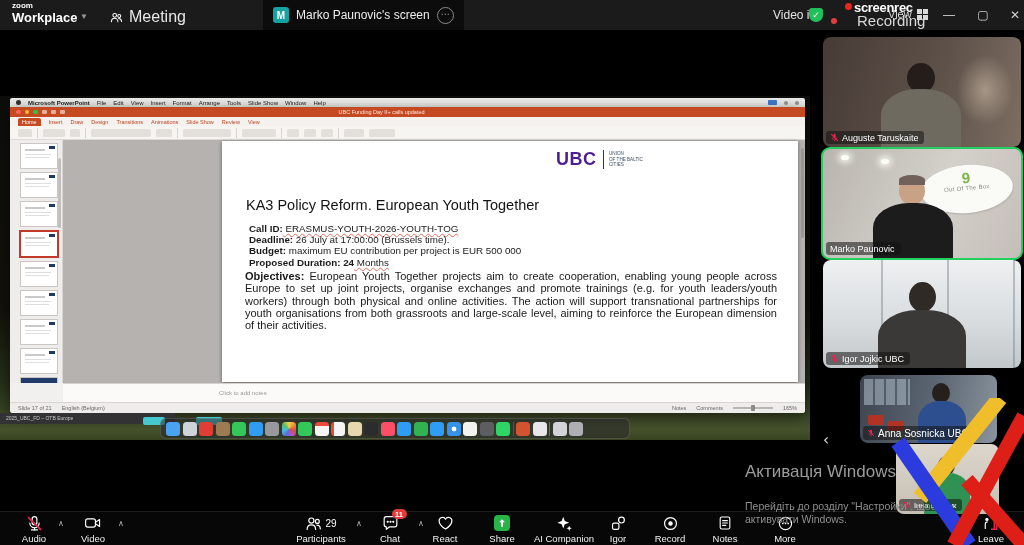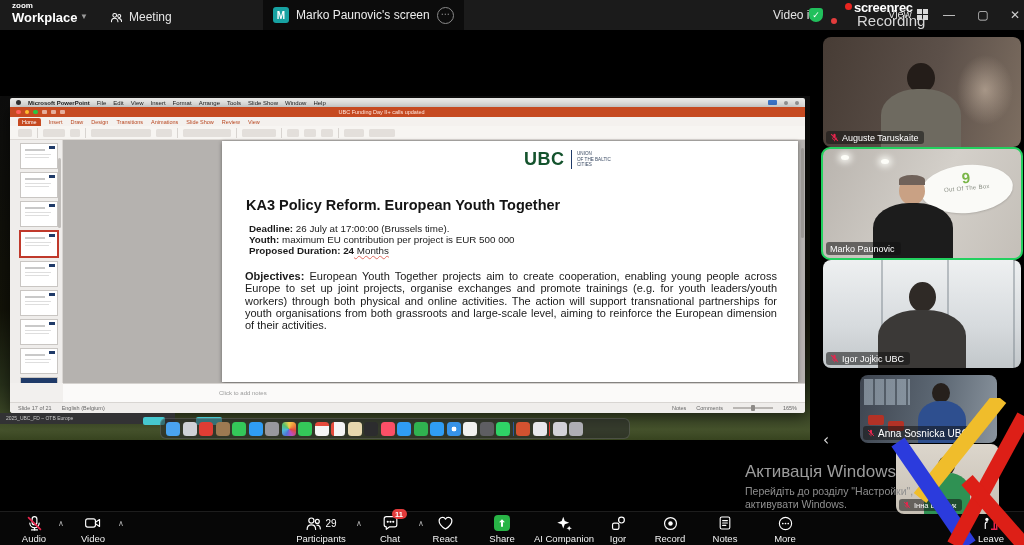--- a/index.html
+++ b/index.html
@@ -5,21 +5,21 @@
   html,body{margin:0;padding:0;}
   body{width:1024px;height:545px;background:#000;overflow:hidden;position:relative;
        font-family:"Liberation Sans",sans-serif;-webkit-font-smoothing:antialiased;}
 
   
   #topbar{position:absolute;left:0;top:0;width:1024px;height:30px;background:#1b1b1b;}
   #brand{position:absolute;left:12px;top:2px;color:#fff;line-height:1;}
   #brand .z{font-size:8px;font-weight:bold;display:block;}
   #brand .w{font-size:13px;font-weight:bold;display:block;margin-top:1px;}
   #brand-chevron{position:absolute;left:80px;top:12px;color:#9a9a9a;font-size:8px;}
-  #meeting-tab{position:absolute;left:110px;top:0;height:34px;display:flex;align-items:center;gap:6px;color:#e6e6e6;font-size:12px;}
+  #meeting-tab{position:absolute;left:110px;top:0;height:34px;display:flex;align-items:center;gap:6px;color:#e6e6e6;font-size:16px;}
   #screen-tab{position:absolute;left:263px;top:0;height:30px;background:#0c0c0c;display:flex;align-items:center;gap:7px;padding:0 10px;}
   #screen-tab .avatar{width:16px;height:16px;border-radius:3px;background:#17a2a2;color:#fff;font-size:10px;font-weight:bold;display:flex;align-items:center;justify-content:center;}
   #screen-tab .ttl{color:#ededed;font-size:12px;}
   #screen-tab .ell{width:15px;height:15px;border:1px solid #8a8a8a;border-radius:50%;color:#bbb;font-size:9px;line-height:13px;text-align:center;}
   #signin{position:absolute;left:773px;top:8px;color:#e3e3e3;font-size:12px;}
   #shield{position:absolute;left:809px;top:8px;width:14px;height:14px;background:#21c05c;border-radius:3px 3px 7px 7px;color:#fff;font-size:9px;text-align:center;line-height:14px;}
   #recording{position:absolute;left:831px;top:12px;display:flex;align-items:center;gap:20px;color:#d9d9d9;font-size:15px;}
   #recording .dot{width:6px;height:6px;border-radius:50%;background:#e23c3c;}
   #screenrec-logo{position:absolute;left:845px;top:0px;display:flex;align-items:flex-start;gap:2px;z-index:5;}
   #screenrec-logo .dot{width:7px;height:7px;border-radius:50%;background:#e8251f;margin-top:3px;}
@@ -60,24 +60,24 @@
   .thumb::after{content:"";position:absolute;right:2px;top:2px;width:6px;height:3px;background:#1f3a68;}
   .thumb.sel{border:2px solid #c0392b;margin-left:9px;}
   .thumb.ty{background:#1f3a68;display:flex;align-items:center;justify-content:center;}
   .thumb.ty::after{display:none;}
   #thumb-scroll{position:absolute;right:1px;top:18px;width:3px;height:70px;background:#c2bfbc;border-radius:2px;}
 
   #canvas{position:absolute;left:53px;top:33px;width:742px;height:243px;background:#b5b2af;}
   #canvas-scroll{position:absolute;right:1px;top:8px;width:3px;height:90px;background:#9b9894;border-radius:2px;}
   #slide{position:absolute;left:159px;top:1px;width:576px;height:241px;background:#fff;box-shadow:0 1px 4px rgba(0,0,0,.45);}
   #ubc-logo{position:absolute;left:302px;top:9px;display:flex;align-items:flex-start;}
-  #ubc-logo .u{font-size:18px;font-weight:bold;color:#14532d;letter-spacing:.5px;line-height:1;}
+  #ubc-logo .u{font-size:18px;font-weight:bold;color:#4c1d95;letter-spacing:.5px;line-height:1;margin-left:32px;}
   #ubc-logo .bar{width:1.5px;height:19px;background:#1f3a68;margin:0 5px 0 6px;}
   #ubc-logo .cap{font-size:4.6px;color:#3a4a63;line-height:5.6px;padding-top:1px;}
-  #slide-title{position:absolute;left:24px;top:56px;font-size:14.5px;font-weight:bold;color:#141414;}
+  #slide-title{position:absolute;left:24px;top:56px;font-size:14.5px;font-weight:normal;color:#141414;}
   #fields{position:absolute;left:27px;top:82px;font-size:9.8px;line-height:11.2px;color:#1a1a1a;}
   #fields b{font-weight:bold;}
   .sq{text-decoration:underline wavy #e06a5e 0.5px;}
   #objectives{position:absolute;left:23px;top:129px;width:532px;font-size:11px;line-height:12.3px;color:#1a1a1a;text-align:justify;}
   #objectives b{font-weight:bold;}
 
   #notespane{position:absolute;left:53px;top:276px;width:742px;height:19px;background:#fbfaf9;border-top:1px solid #d5d2cf;}
   #notespane span{position:absolute;left:156px;top:6px;font-size:6px;color:#9a9a9a;}
   #ppt-status{position:absolute;left:0;top:295px;width:795px;height:11px;background:#efedeb;border-top:1px solid #d8d5d2;display:flex;align-items:center;font-size:5.5px;color:#666;padding:0 8px;box-sizing:border-box;gap:10px;border-radius:0 0 3px 3px;}
   #ppt-status .sp{flex:1;}
@@ -137,21 +137,21 @@
   #t4 .torso{left:58px;top:26px;width:48px;height:42px;background:#2e4f8f;}
   #t4 .label{font-size:10px;}
   #t5{left:896px;top:444px;width:103px;height:70px;background:linear-gradient(#dcd6cc 0%,#c6bfb4 100%);}
   #t5 .head{left:42px;top:12px;width:17px;height:19px;background:#2a2420;}
   #t5 .torso{left:28px;top:29px;width:46px;height:41px;background:#2f9153;}
   #t5 .label{font-size:7.5px;}
   .strip-nav{position:absolute;color:#e0e0e0;font-size:15px;z-index:12;font-family:"DejaVu Sans",sans-serif;}
 
   
   #winact{position:absolute;left:745px;top:462px;width:208px;color:#9b9b9b;z-index:15;pointer-events:none;}
-  #winact .l1{font-size:17px;margin-bottom:3px;}
+  #winact .l1{font-size:17px;margin-bottom:18px;}
   #winact .l2{font-size:10.5px;line-height:13px;color:#8f8f8f;}
 
   
   #xmark{position:absolute;left:872px;top:398px;z-index:30;pointer-events:none;}
 
   
   #toolbar{position:absolute;left:0;top:511px;width:1024px;height:34px;background:#070707;border-top:1px solid #1d1d1d;}
   .tbtn{position:absolute;top:2px;display:flex;flex-direction:column;align-items:center;color:#fff;}
   .tbtn .ic{height:18px;display:flex;align-items:center;justify-content:center;gap:3px;}
   .tbtn .lb{font-size:9.5px;margin-top:1px;color:#f2f2f2;}
@@ -283,22 +283,23 @@
           <span class="u">UBC</span>
           <span class="bar"></span>
           <span class="cap">
             <span>UNION</span><br>
             <span>OF THE BALTIC</span><br>
             <span>CITIES</span>
           </span>
         </div>
         <div id="slide-title">KA3 Policy Reform. European Youth Together</div>
         <div id="fields">
+          <div><b>Call ID:</b><span class="sq"> ERASMUS-YOUTH-2026-YOUTH-TOG</span></div>
           <div><b>Deadline:</b><span> 26 July at 17:00:00 (Brussels time).</span></div>
-          <div><b>Youth:</b><span> maximum EU contribution per project is EUR 500 000</span></div>
+          <div><b>Budget:</b><span> maximum EU contribution per project is EUR 500 000</span></div>
           <div><b>Proposed Duration: 24</b><span class="sq"> Months</span></div>
         </div>
         <div id="objectives">
           <b>Objectives:</b><span> European Youth Together projects aim to create cooperation, enabling young people across Europe to set up joint projects, organise exchanges and promote trainings (e.g. for youth leaders/youth workers) through both physical and online activities. The action will support transnational partnerships for youth organisations from both grassroots and large-scale level, aiming to reinforce the European dimension of their activities.</span>
         </div>
       </div>
       <div id="canvas-scroll"></div>
     </div>
 
     <div id="notespane">

